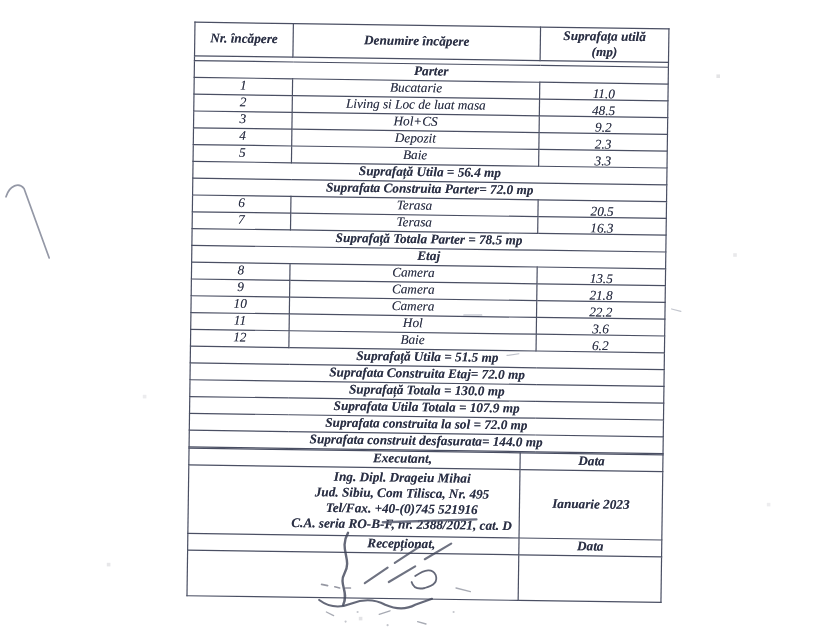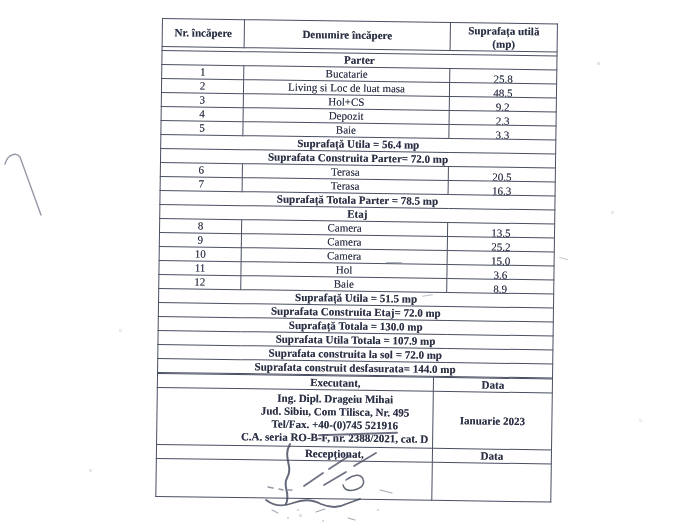--- a/index.html
+++ b/index.html
@@ -1,20 +1,21 @@
 <!DOCTYPE html>
 <html style="--paper: #ffffff; --ink: #2a2f44; --border: #4a4f63; --noise: #9ba0ae;"><head>
 <meta charset="utf-8">
 <style>
   html,body{margin:0;padding:0;background:#ffffff;}
   .page{
     position:relative;width:679px;height:527px;background:var(--paper,#ffffff);
     overflow:hidden;
     font-family:"Liberation Serif","DejaVu Serif",serif;
     color:var(--ink,#2a2f44);
+    font-style:italic;
   }
   .doc{
     position:absolute;left:162px;top:18px;width:395px;
     transform:rotate(0.8deg);transform-origin:0 0;
     text-shadow:0 0 .4px rgba(42,47,68,.55);
   }
   table{border-collapse:collapse;table-layout:fixed;width:395px;}
   td,th{
     border:1px solid var(--border,#4a4f63);
     font-size:11px;padding:0;text-align:center;vertical-align:middle;line-height:1.12;
@@ -74,21 +75,21 @@
             <td colspan="3"></td>
           </tr>
       </thead>
       <tbody id="main-rows">
           <tr class="r">
             <td class="merged section" colspan="3">Parter</td>
           </tr>
           <tr class="r">
             <td>1</td>
             <td>Bucatarie</td>
-            <td><span class="area">25.8</span></td>
+            <td><span class="area">11.0</span></td>
           </tr>
           <tr class="r">
             <td>2</td>
             <td>Living si Loc de luat masa</td>
             <td><span class="area">48.5</span></td>
           </tr>
           <tr class="r">
             <td>3</td>
             <td>Hol+CS</td>
             <td><span class="area">9.2</span></td>
@@ -126,36 +127,36 @@
             <td class="merged section" colspan="3">Etaj</td>
           </tr>
           <tr class="r">
             <td>8</td>
             <td>Camera</td>
             <td><span class="area">13.5</span></td>
           </tr>
           <tr class="r">
             <td>9</td>
             <td>Camera</td>
-            <td><span class="area">25.2</span></td>
+            <td><span class="area">21.8</span></td>
           </tr>
           <tr class="r">
             <td>10</td>
             <td>Camera</td>
-            <td><span class="area">15.0</span></td>
+            <td><span class="area">22.2</span></td>
           </tr>
           <tr class="r">
             <td>11</td>
             <td>Hol</td>
             <td><span class="area">3.6</span></td>
           </tr>
           <tr class="r">
             <td>12</td>
             <td>Baie</td>
-            <td><span class="area">8.9</span></td>
+            <td><span class="area">6.2</span></td>
           </tr>
           <tr class="r">
             <td class="merged summary" colspan="3">Suprafață Utila  = 51.5 mp</td>
           </tr>
           <tr class="r">
             <td class="merged summary" colspan="3">Suprafata Construita Etaj= 72.0 mp</td>
           </tr>
           <tr class="r">
             <td class="merged summary" colspan="3">Suprafață Totala   = 130.0 mp</td>
           </tr>

